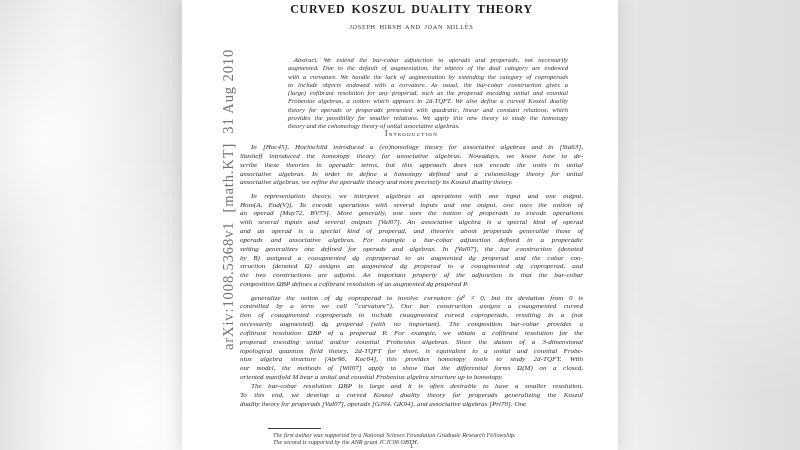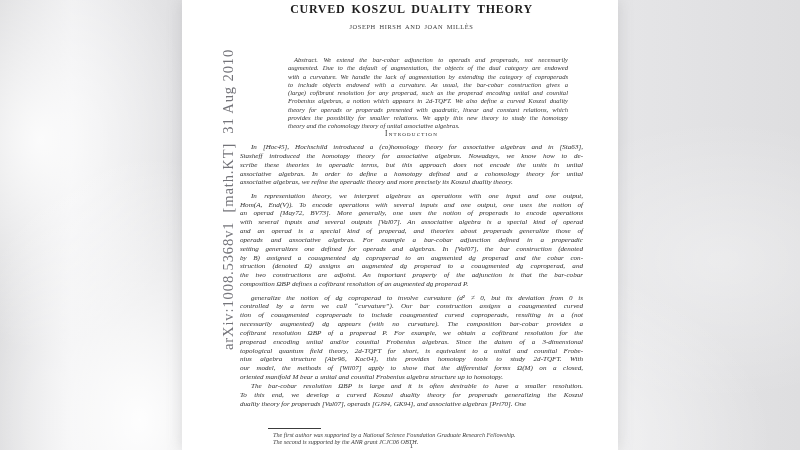--- a/index.html
+++ b/index.html
@@ -114,21 +114,21 @@
           <div class="tline">setting generalizes one defined for operads and algebras. In [Val07], the bar construction (denoted</div>
           <div class="tline">by B) assigned a coaugmented dg coproperad to an augmented dg properad and the cobar con-</div>
           <div class="tline">struction (denoted Ω) assigns an augmented dg properad to a coaugmented dg coproperad, and</div>
           <div class="tline">the two constructions are adjoint. An important property of the adjunction is that the bar-cobar</div>
           <div class="tline last">composition ΩBP defines a cofibrant resolution of an augmented dg properad P.</div>
         </div>
       <div class="para tight">
           <div class="tline">generalize the notion of dg coproperad to involve curvature (d² ≠ 0, but its deviation from 0 is</div>
           <div class="tline">controlled by a term we call “curvature”). Our bar construction assigns a coaugmented curved</div>
           <div class="tline">tion of coaugmented coproperads to include coaugmented curved coproperads, resulting in a (not</div>
-          <div class="tline">necessarily augmented) dg appears (with no curvature). The composition bar-cobar provides a</div>
+          <div class="tline">necessarily augmented) dg properad (with no important). The composition bar-cobar provides a</div>
           <div class="tline">cofibrant resolution ΩBP of a properad P. For example, we obtain a cofibrant resolution for the</div>
           <div class="tline">properad encoding unital and/or counital Frobenius algebras. Since the datum of a 3-dimensional</div>
           <div class="tline">topological quantum field theory, 2d-TQFT for short, is equivalent to a unital and counital Frobe-</div>
           <div class="tline">nius algebra structure [Abr96, Koc04], this provides homotopy tools to study 2d-TQFT. With</div>
           <div class="tline">our model, the methods of [Wil07] apply to show that the differential forms Ω(M) on a closed,</div>
           <div class="tline last">oriented manifold M bear a unital and counital Frobenius algebra structure up to homotopy.</div>
         </div>
       <div class="para tight">
           <div class="tline">The bar-cobar resolution ΩBP is large and it is often desirable to have a smaller resolution.</div>
           <div class="tline">To this end, we develop a curved Koszul duality theory for properads generalizing the Koszul</div>

